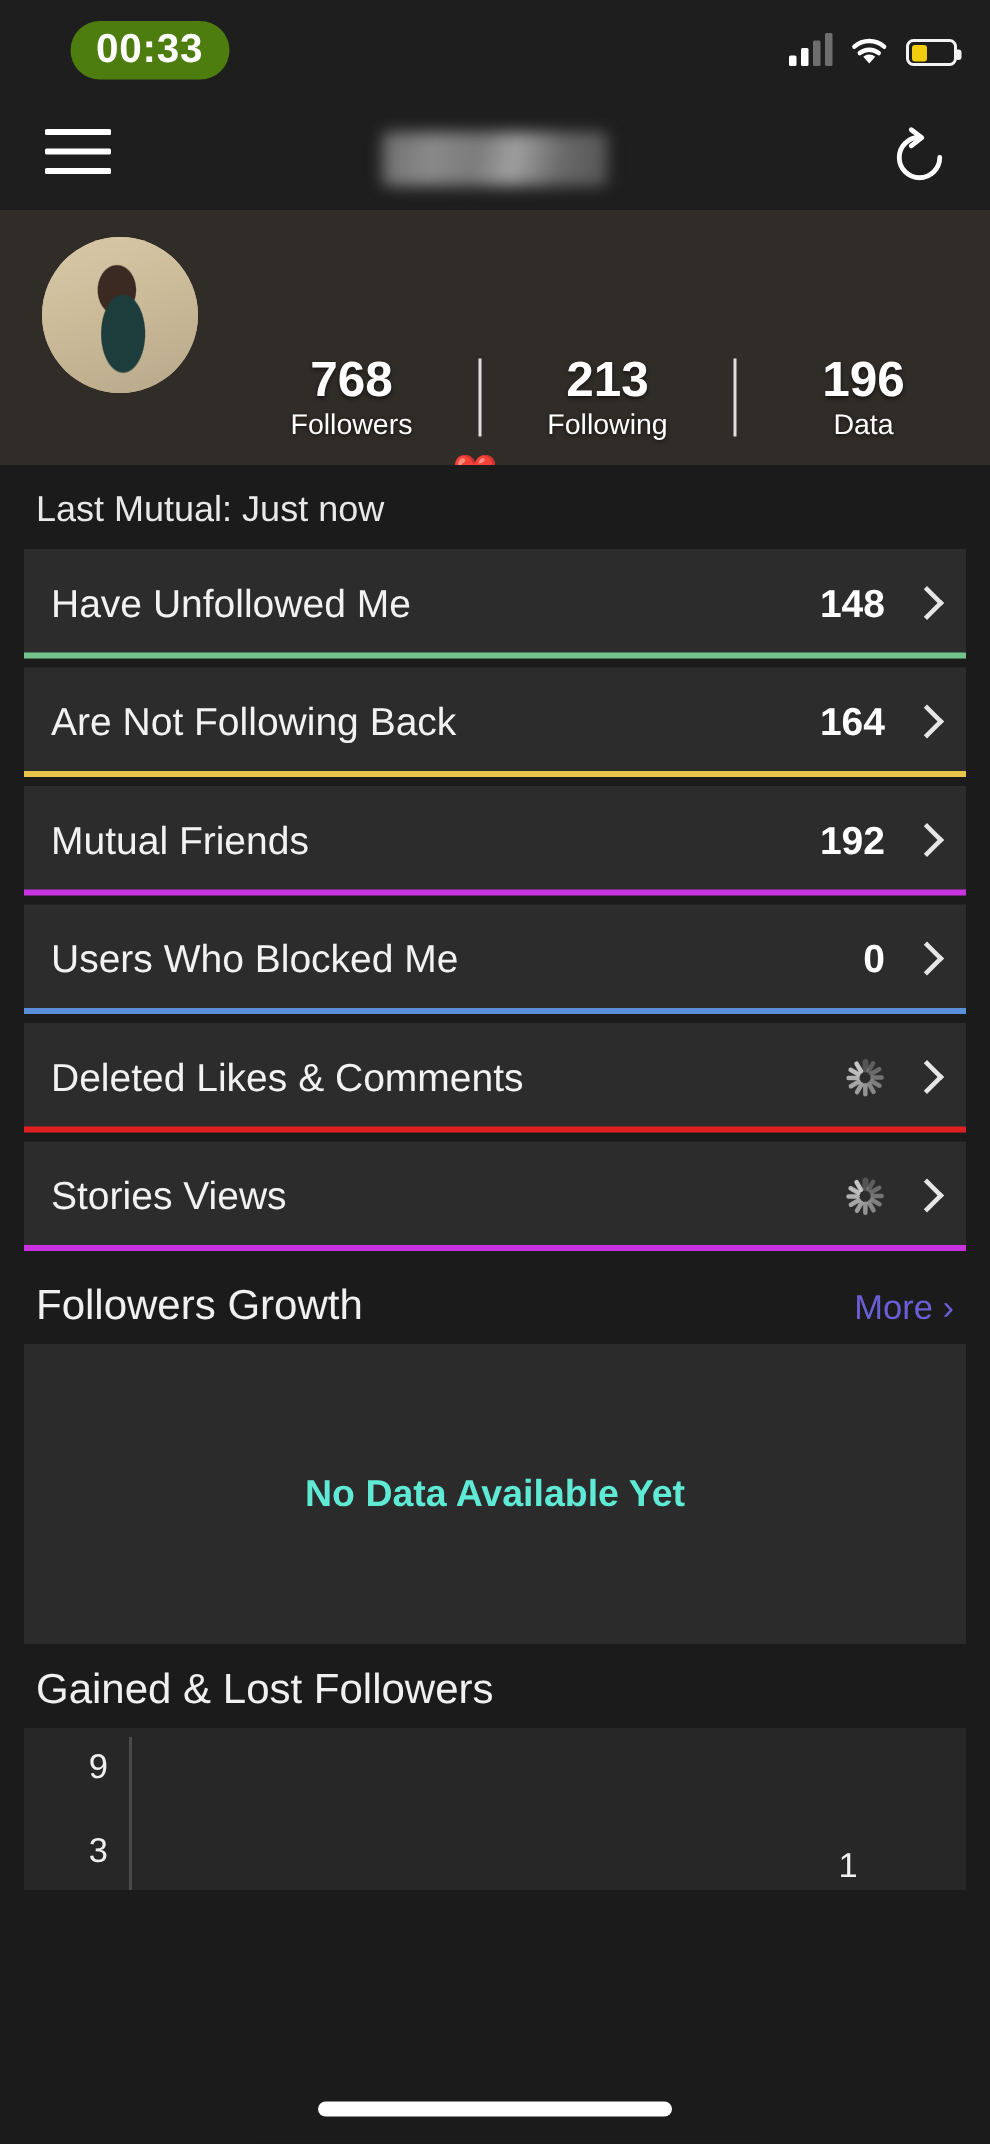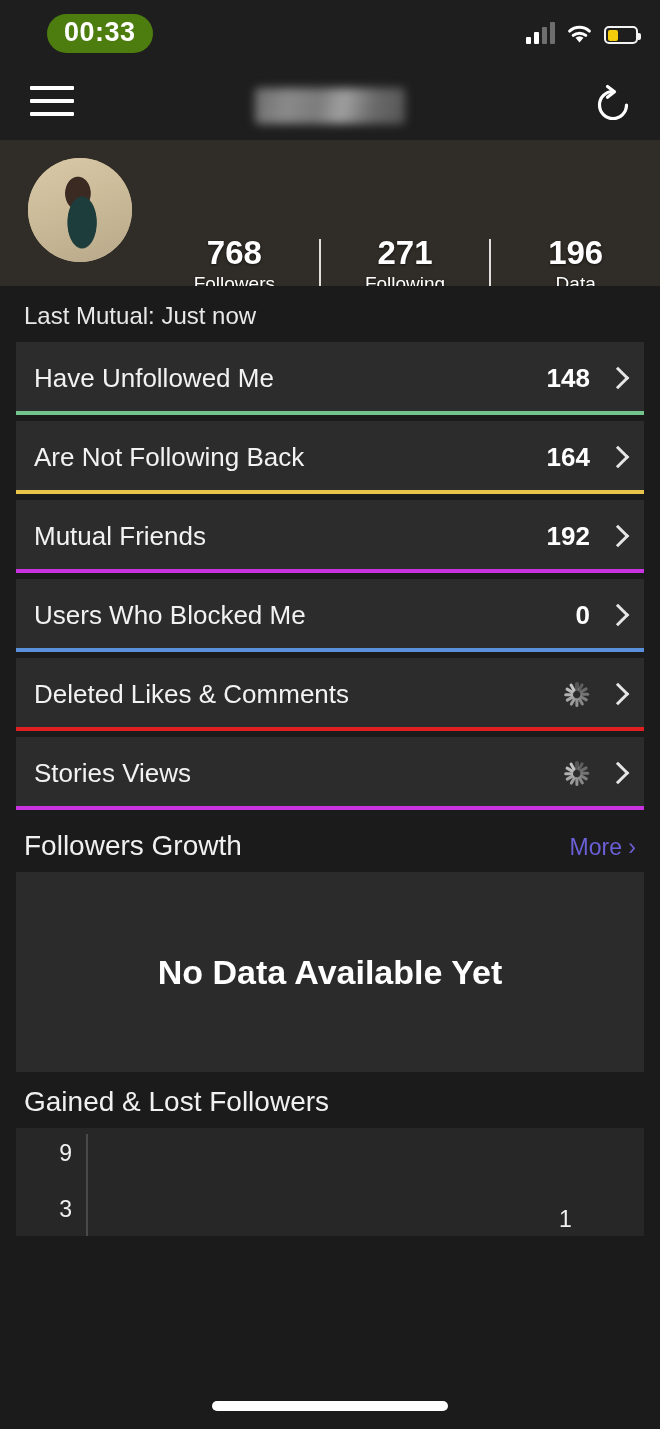--- a/index.html
+++ b/index.html
@@ -39,21 +39,21 @@
   .nav-title {
     position:absolute; left:50%; top:22px; transform:translateX(-50%);
     width:150px; height:36px;
     background:linear-gradient(100deg,#6d6d6d 0%,#8a8a8a 22%,#7b7b7b 42%,#a0a0a0 58%,#6a6a6a 78%,#555 100%);
     filter:blur(5px); border-radius:4px;
   }
   .refresh { position:absolute; right:26px; top:18px; width:42px; height:42px; cursor:pointer; }
 
   
   .profile {
-    position:relative; height:146px; overflow:hidden;
+    position:relative; height:170px; overflow:hidden;
     background:#4a433c;
     text-decoration:underline;
   }
   .profile-bg { position:absolute; inset:0; filter:blur(7px); transform:scale(1.12); }
   .crowd { position:absolute; inset:0;
     background:
       radial-gradient(ellipse 70px 90px at 18% 78%, #8a6a52 0%, transparent 62%),
       radial-gradient(ellipse 60px 80px at 31% 72%, #cbb9a6 0%, transparent 60%),
       radial-gradient(ellipse 58px 78px at 44% 68%, #7d5f48 0%, transparent 60%),
       radial-gradient(ellipse 64px 84px at 56% 74%, #e3d8cc 0%, transparent 60%),
@@ -117,21 +117,21 @@
   .sec-head {
     display:flex; align-items:baseline; justify-content:space-between;
     padding:14px 24px 10px;
   }
   .sec-title { color:#f0f0f0; font-size:28px; }
   .sec-more { color:#6b5fd6; font-size:23px; cursor:pointer; }
   .chart-card {
     margin:0 16px; background:#2b2b2b; height:200px;
     display:flex; align-items:center; justify-content:center;
   }
-  .nodata { color:#ffffff; font-size:34px; font-weight:bold; }
+  .nodata { color:#5eead4; font-size:25px; font-weight:bold; }
   .chart-card2 { margin:0 16px; background:#272727; height:108px; position:relative; overflow:hidden; }
   .yaxis { position:absolute; left:0; top:0; bottom:0; width:70px; }
   .ytick { position:absolute; right:14px; color:#f0f0f0; font-size:23px; }
   .axisline { position:absolute; left:70px; top:6px; bottom:0; width:2px; background:#4a4a4a; }
   .xlab { position:absolute; color:#f0f0f0; font-size:23px; }
 
   
   .home-ind {
     position:absolute; left:50%; bottom:18px; transform:translateX(-50%);
     width:236px; height:10px; background:#ffffff; border-radius:6px;
@@ -188,21 +188,21 @@
         <div class="ph"></div>
       </div>
     <div class="heart">❣️</div>
     <div class="stats">
       <div class="stat">
         <div class="num">768</div>
         <div class="lbl">Followers</div>
       </div>
       <div class="stat-div"></div>
       <div class="stat">
-        <div class="num">271</div>
+        <div class="num">213</div>
         <div class="lbl">Following</div>
       </div>
       <div class="stat-div"></div>
       <div class="stat">
         <div class="num">196</div>
         <div class="lbl">Data</div>
       </div>
     </div>
   </div>
 

